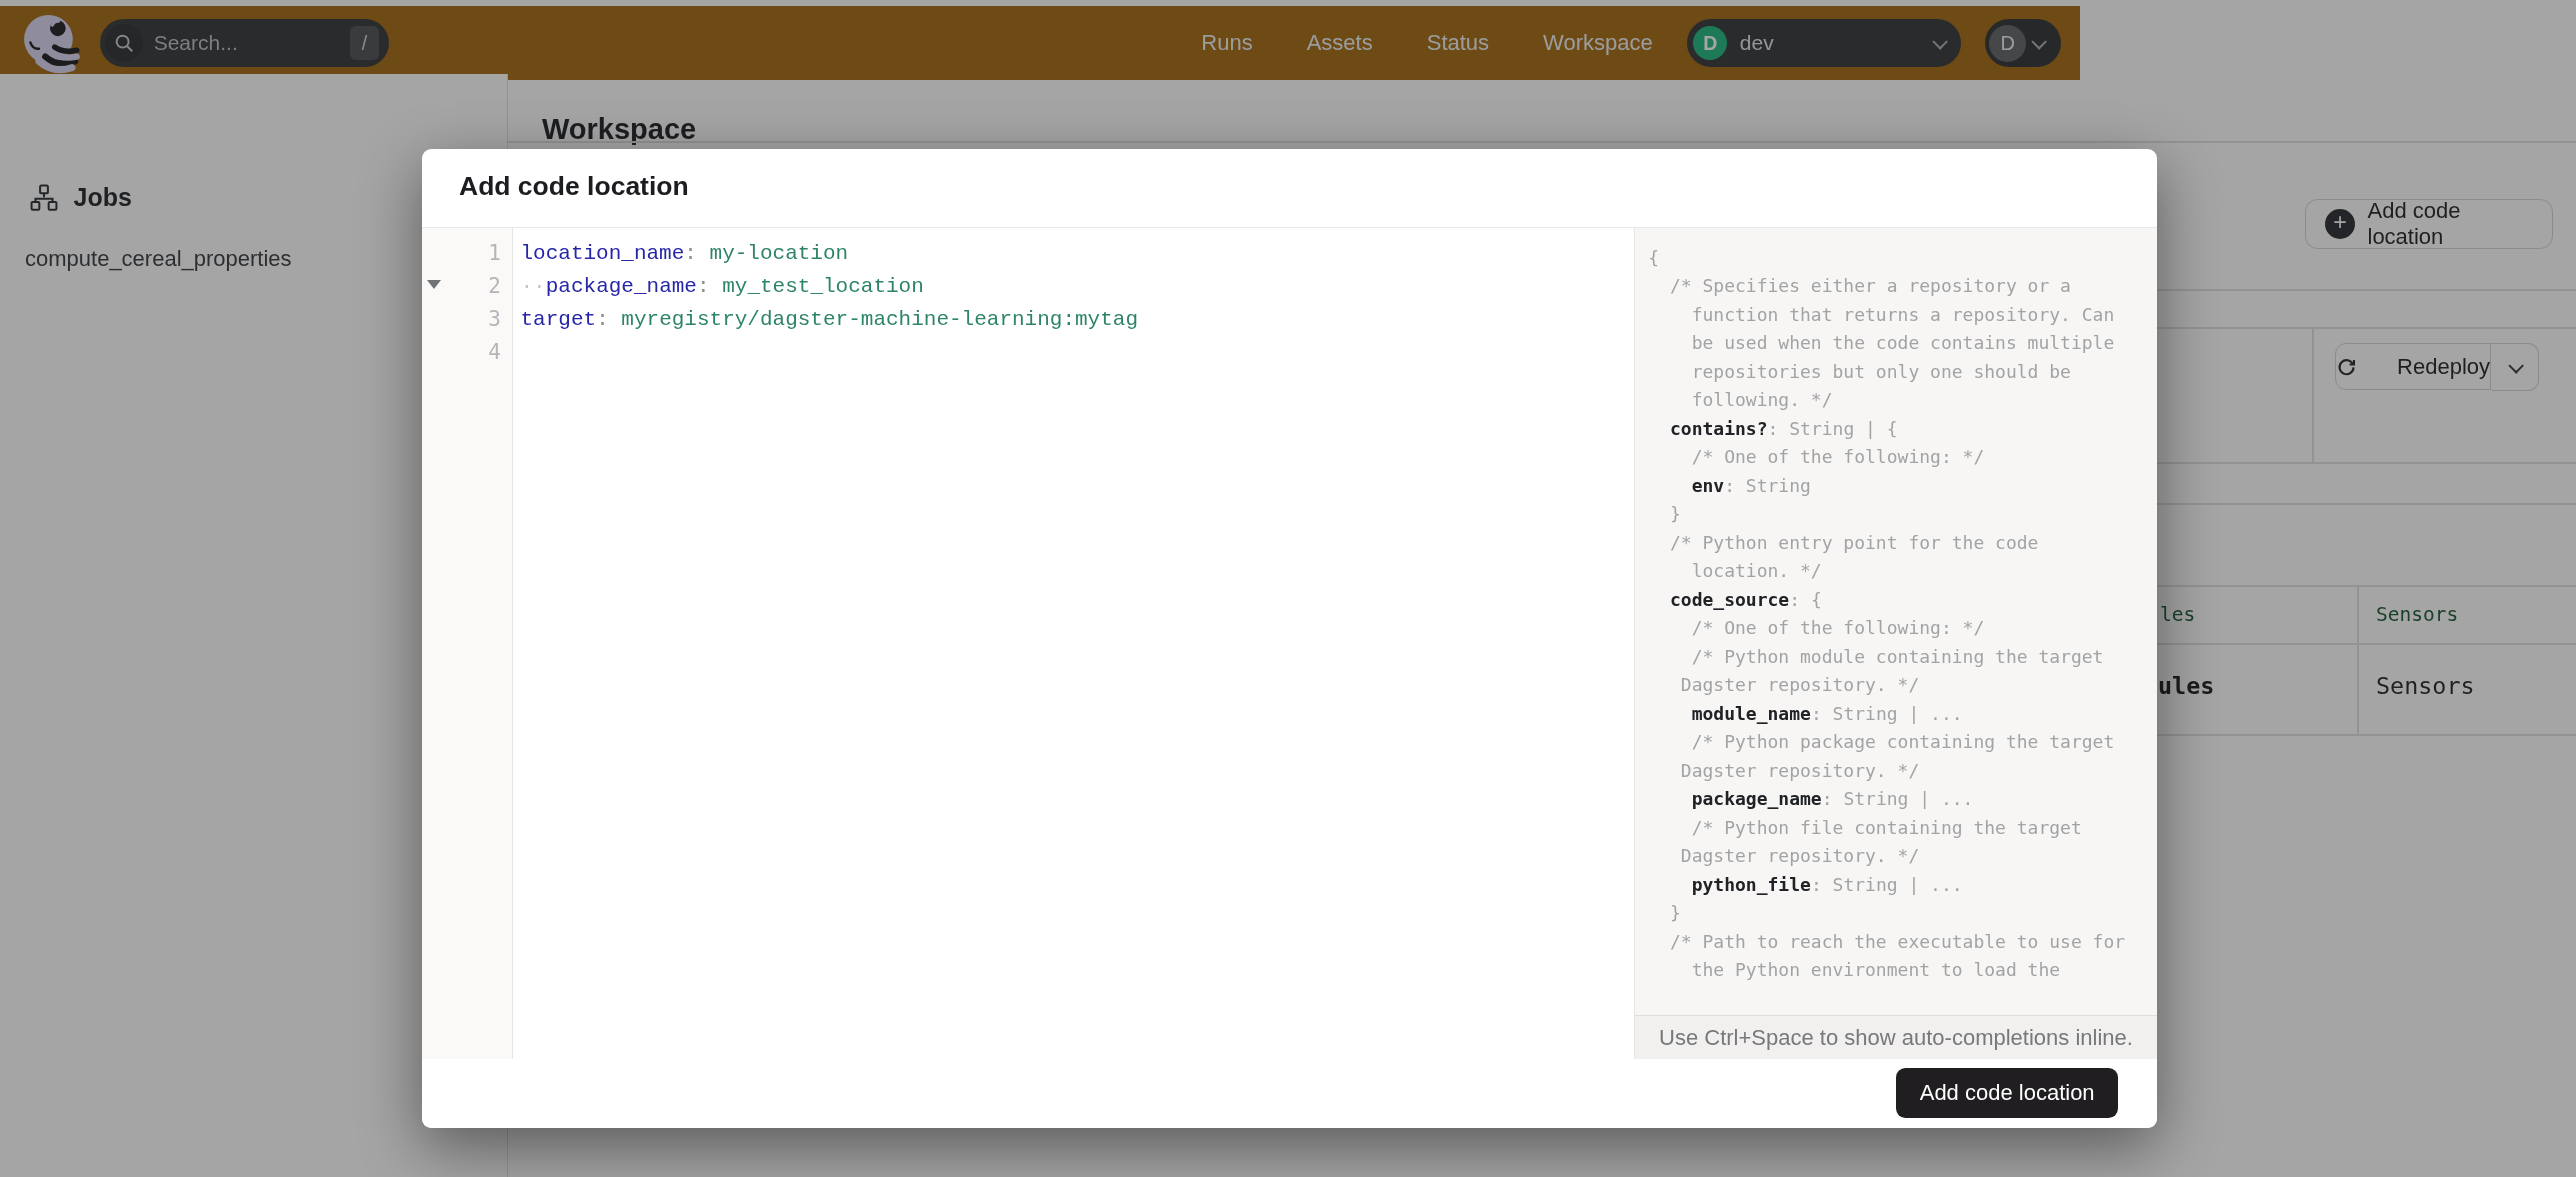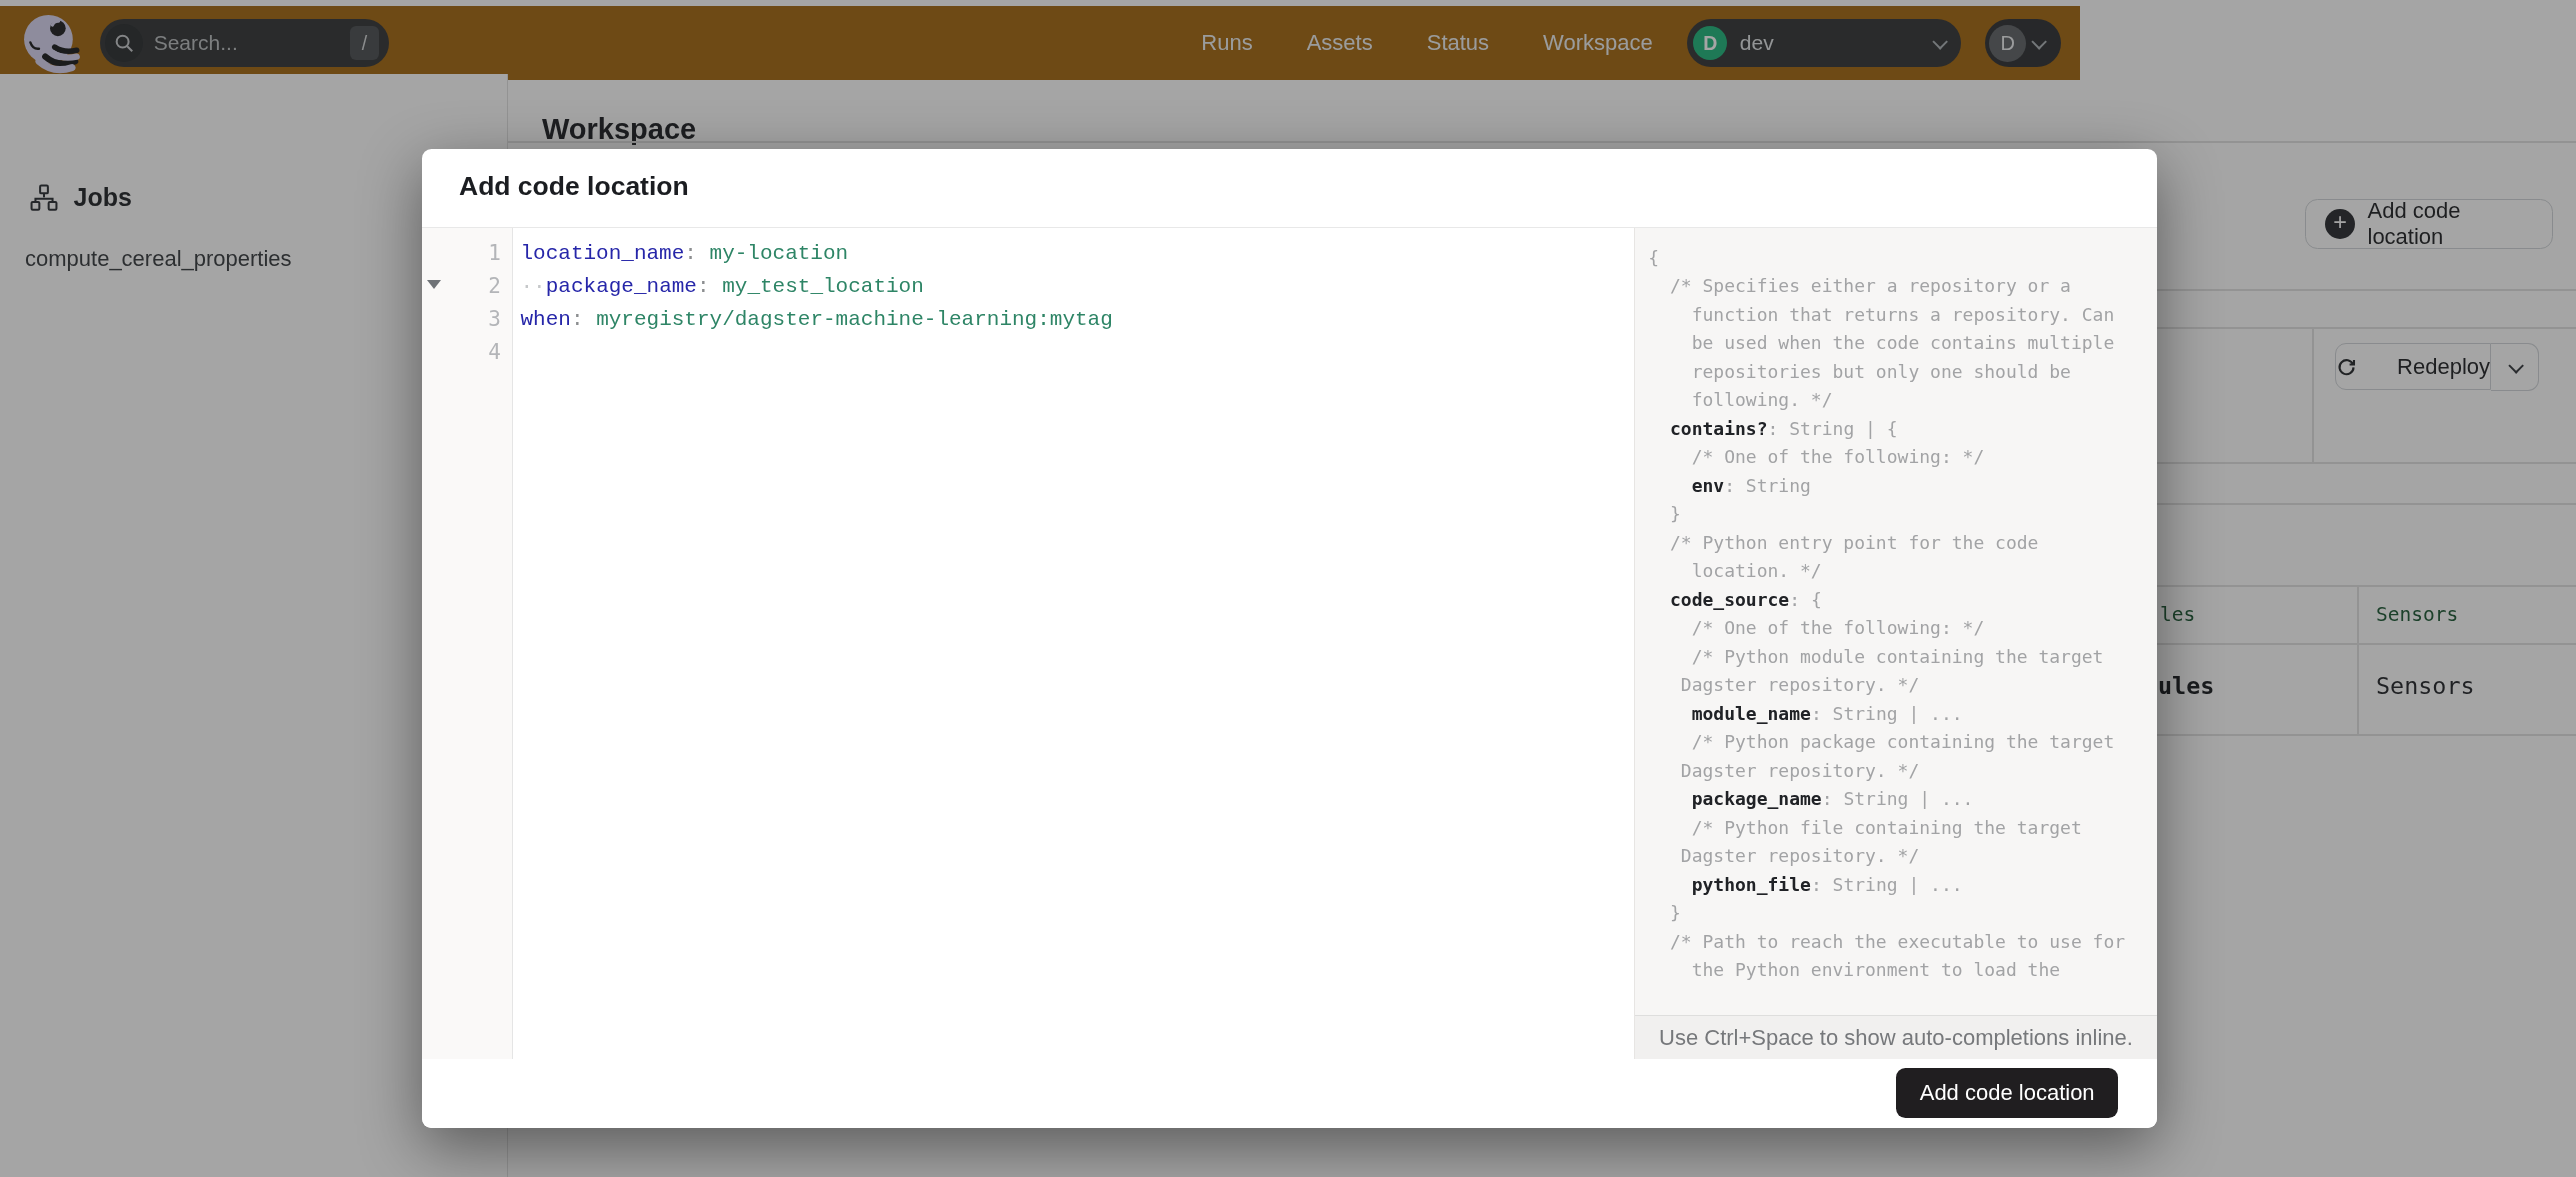--- a/index.html
+++ b/index.html
@@ -181,21 +181,21 @@
             <div class="gutter-num">1</div>
             <div class="gutter-num">2</div>
             <div class="gutter-num">3</div>
             <div class="gutter-num">4</div>
           </div>
         <div class="fold-arrow" style="display: block; top: 52px;"></div>
       </div>
       <div class="editor-code">
           <div class="code-line"><span class="ck">location_name</span><span class="cc">:</span><span class="cc"> </span><span class="cv">my-location</span></div>
           <div class="code-line"><span class="cw">··</span><span class="ck">package_name</span><span class="cc">:</span><span class="cc"> </span><span class="cv">my_test_location</span></div>
-          <div class="code-line"><span class="ck">when</span><span class="cc">:</span><span class="cc"> </span><span class="cv">myregistry/dagster-machine-learning:mytag</span></div>
+          <div class="code-line"><span class="ck">target</span><span class="cc">:</span><span class="cc"> </span><span class="cv">myregistry/dagster-machine-learning:mytag</span></div>
         </div>
 
       <div class="docs-panel">
         <div class="docs-lines">
             <div class="doc-line">{</div>
             <div class="doc-line">  /* Specifies either a repository or a</div>
             <div class="doc-line">    function that returns a repository. Can</div>
             <div class="doc-line">    be used when the code contains multiple</div>
             <div class="doc-line">    repositories but only one should be</div>
             <div class="doc-line">    following. */</div>

